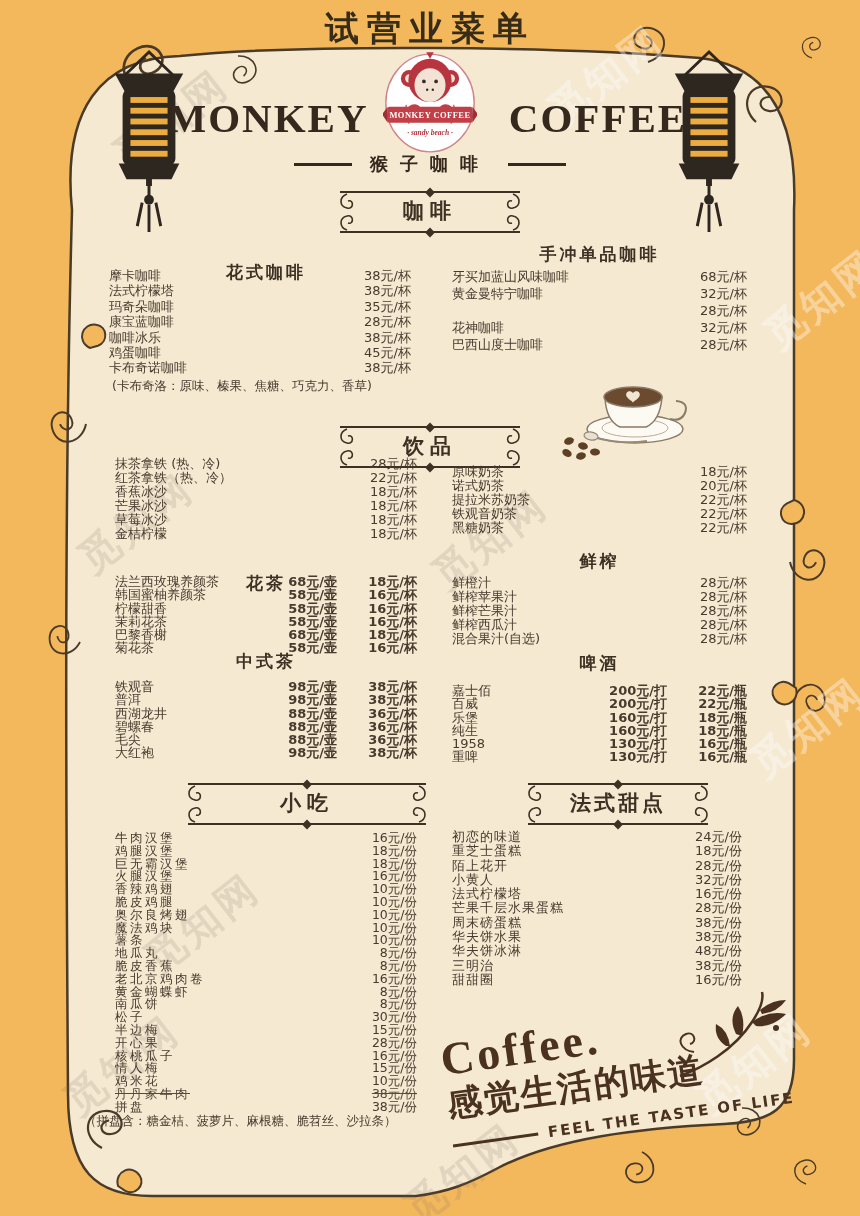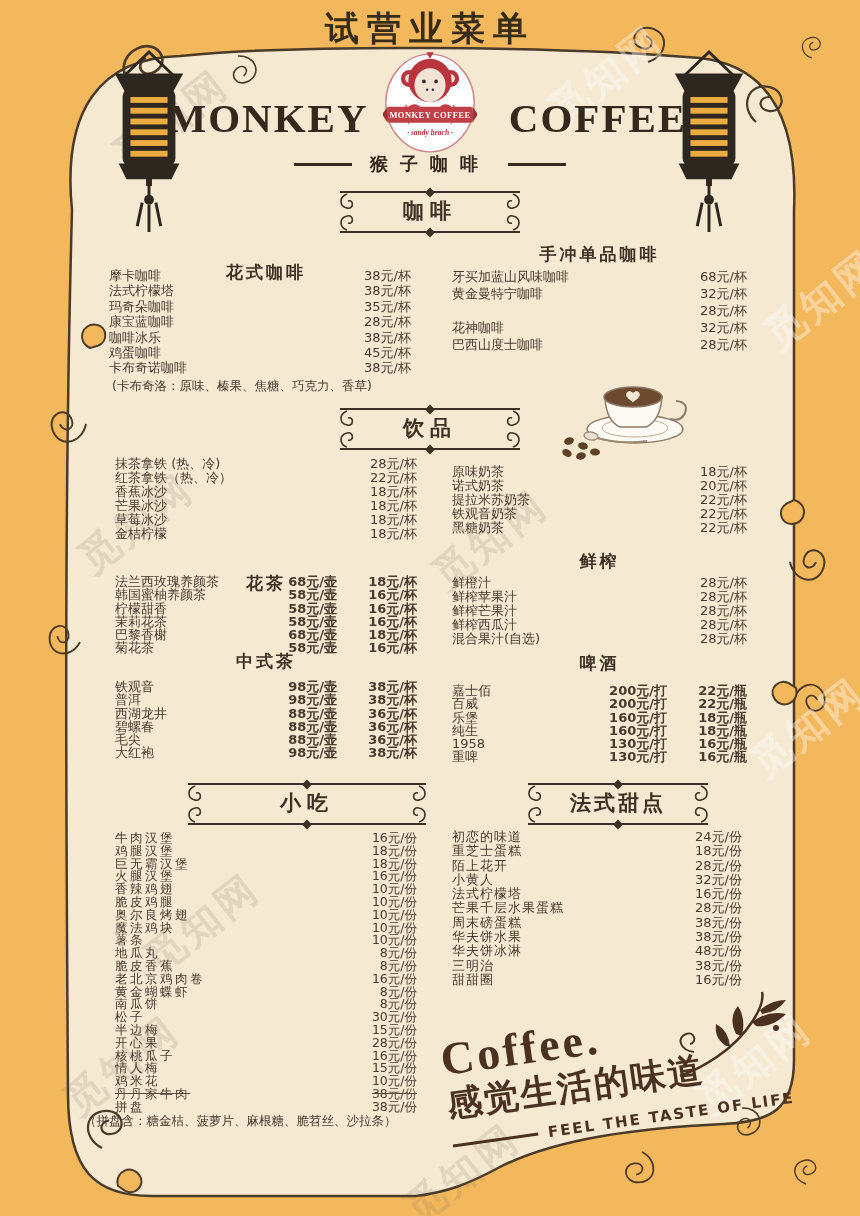--- a/index.html
+++ b/index.html
@@ -266,21 +266,21 @@
     <ellipse cx="36" cy="79" rx="7" ry="4" fill="#e8e0d0" stroke="#9a8a74" stroke-width="1.2" transform="rotate(10 36 79)"></ellipse>
     <g fill="#5E4026">
       <ellipse cx="14" cy="84" rx="5" ry="3.6" transform="rotate(-20 14 84)"></ellipse>
       <ellipse cx="28" cy="89" rx="5" ry="3.6" transform="rotate(15 28 89)"></ellipse>
       <ellipse cx="12" cy="96" rx="5" ry="3.6" transform="rotate(30 12 96)"></ellipse>
       <ellipse cx="26" cy="99" rx="5" ry="3.6" transform="rotate(-15 26 99)"></ellipse>
       <ellipse cx="40" cy="95" rx="5" ry="3.6" transform="rotate(5 40 95)"></ellipse>
     </g>
   </svg>
 
-  <div class="secbox" style="left:340px;top:408px;width:180px;">
+  <div class="secbox" style="left:340px;top:426px;width:180px;">
     <span class="dia top"></span><span class="dia bot"></span>
     <svg class="orn l" width="22" height="40" viewBox="0 0 22 40">
         <path d="M11,2 c-8,3 -8,12 0,14 c7,2 7,-9 1,-7 M11,38 c-8,-3 -8,-12 0,-14 c7,-2 7,9 1,7" fill="none" stroke="#3c3123" stroke-width="1.6"></path>
       </svg>
     <span class="t">饮品</span>
     <svg class="orn r" width="22" height="40" viewBox="0 0 22 40">
         <path d="M11,2 c-8,3 -8,12 0,14 c7,2 7,-9 1,-7 M11,38 c-8,-3 -8,-12 0,-14 c7,-2 7,9 1,7" fill="none" stroke="#3c3123" stroke-width="1.6"></path>
       </svg>
   </div>
 

